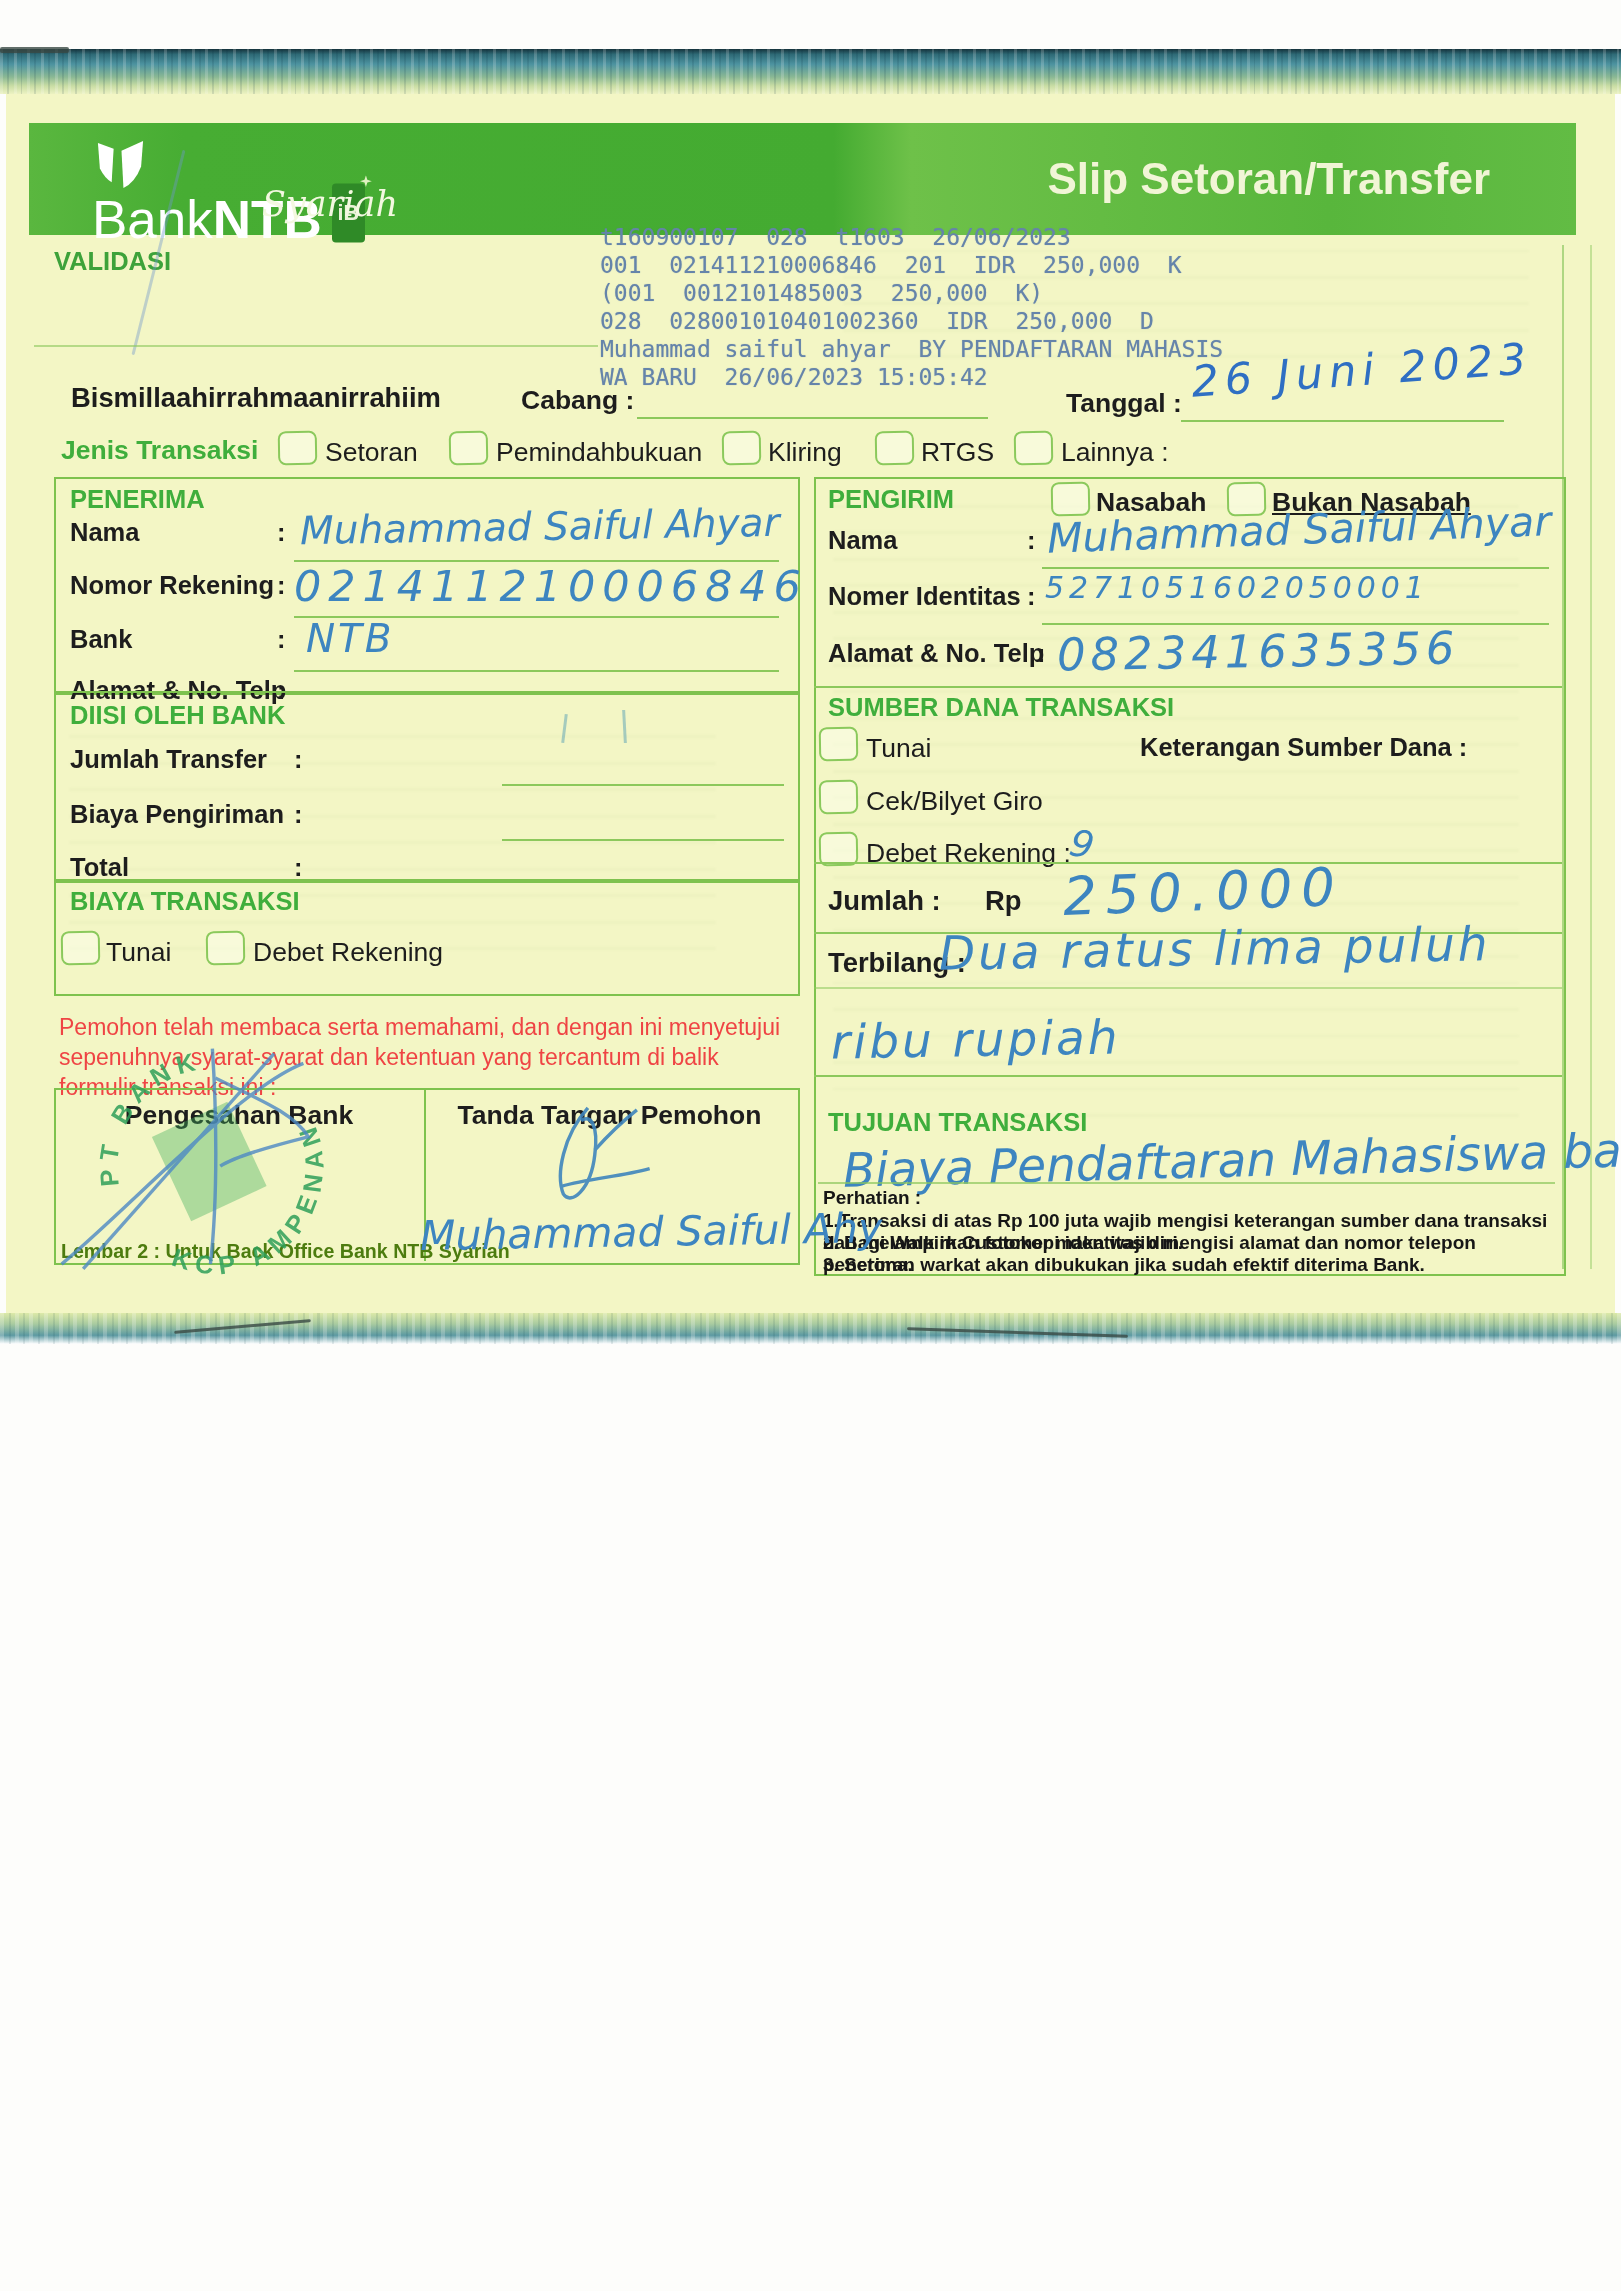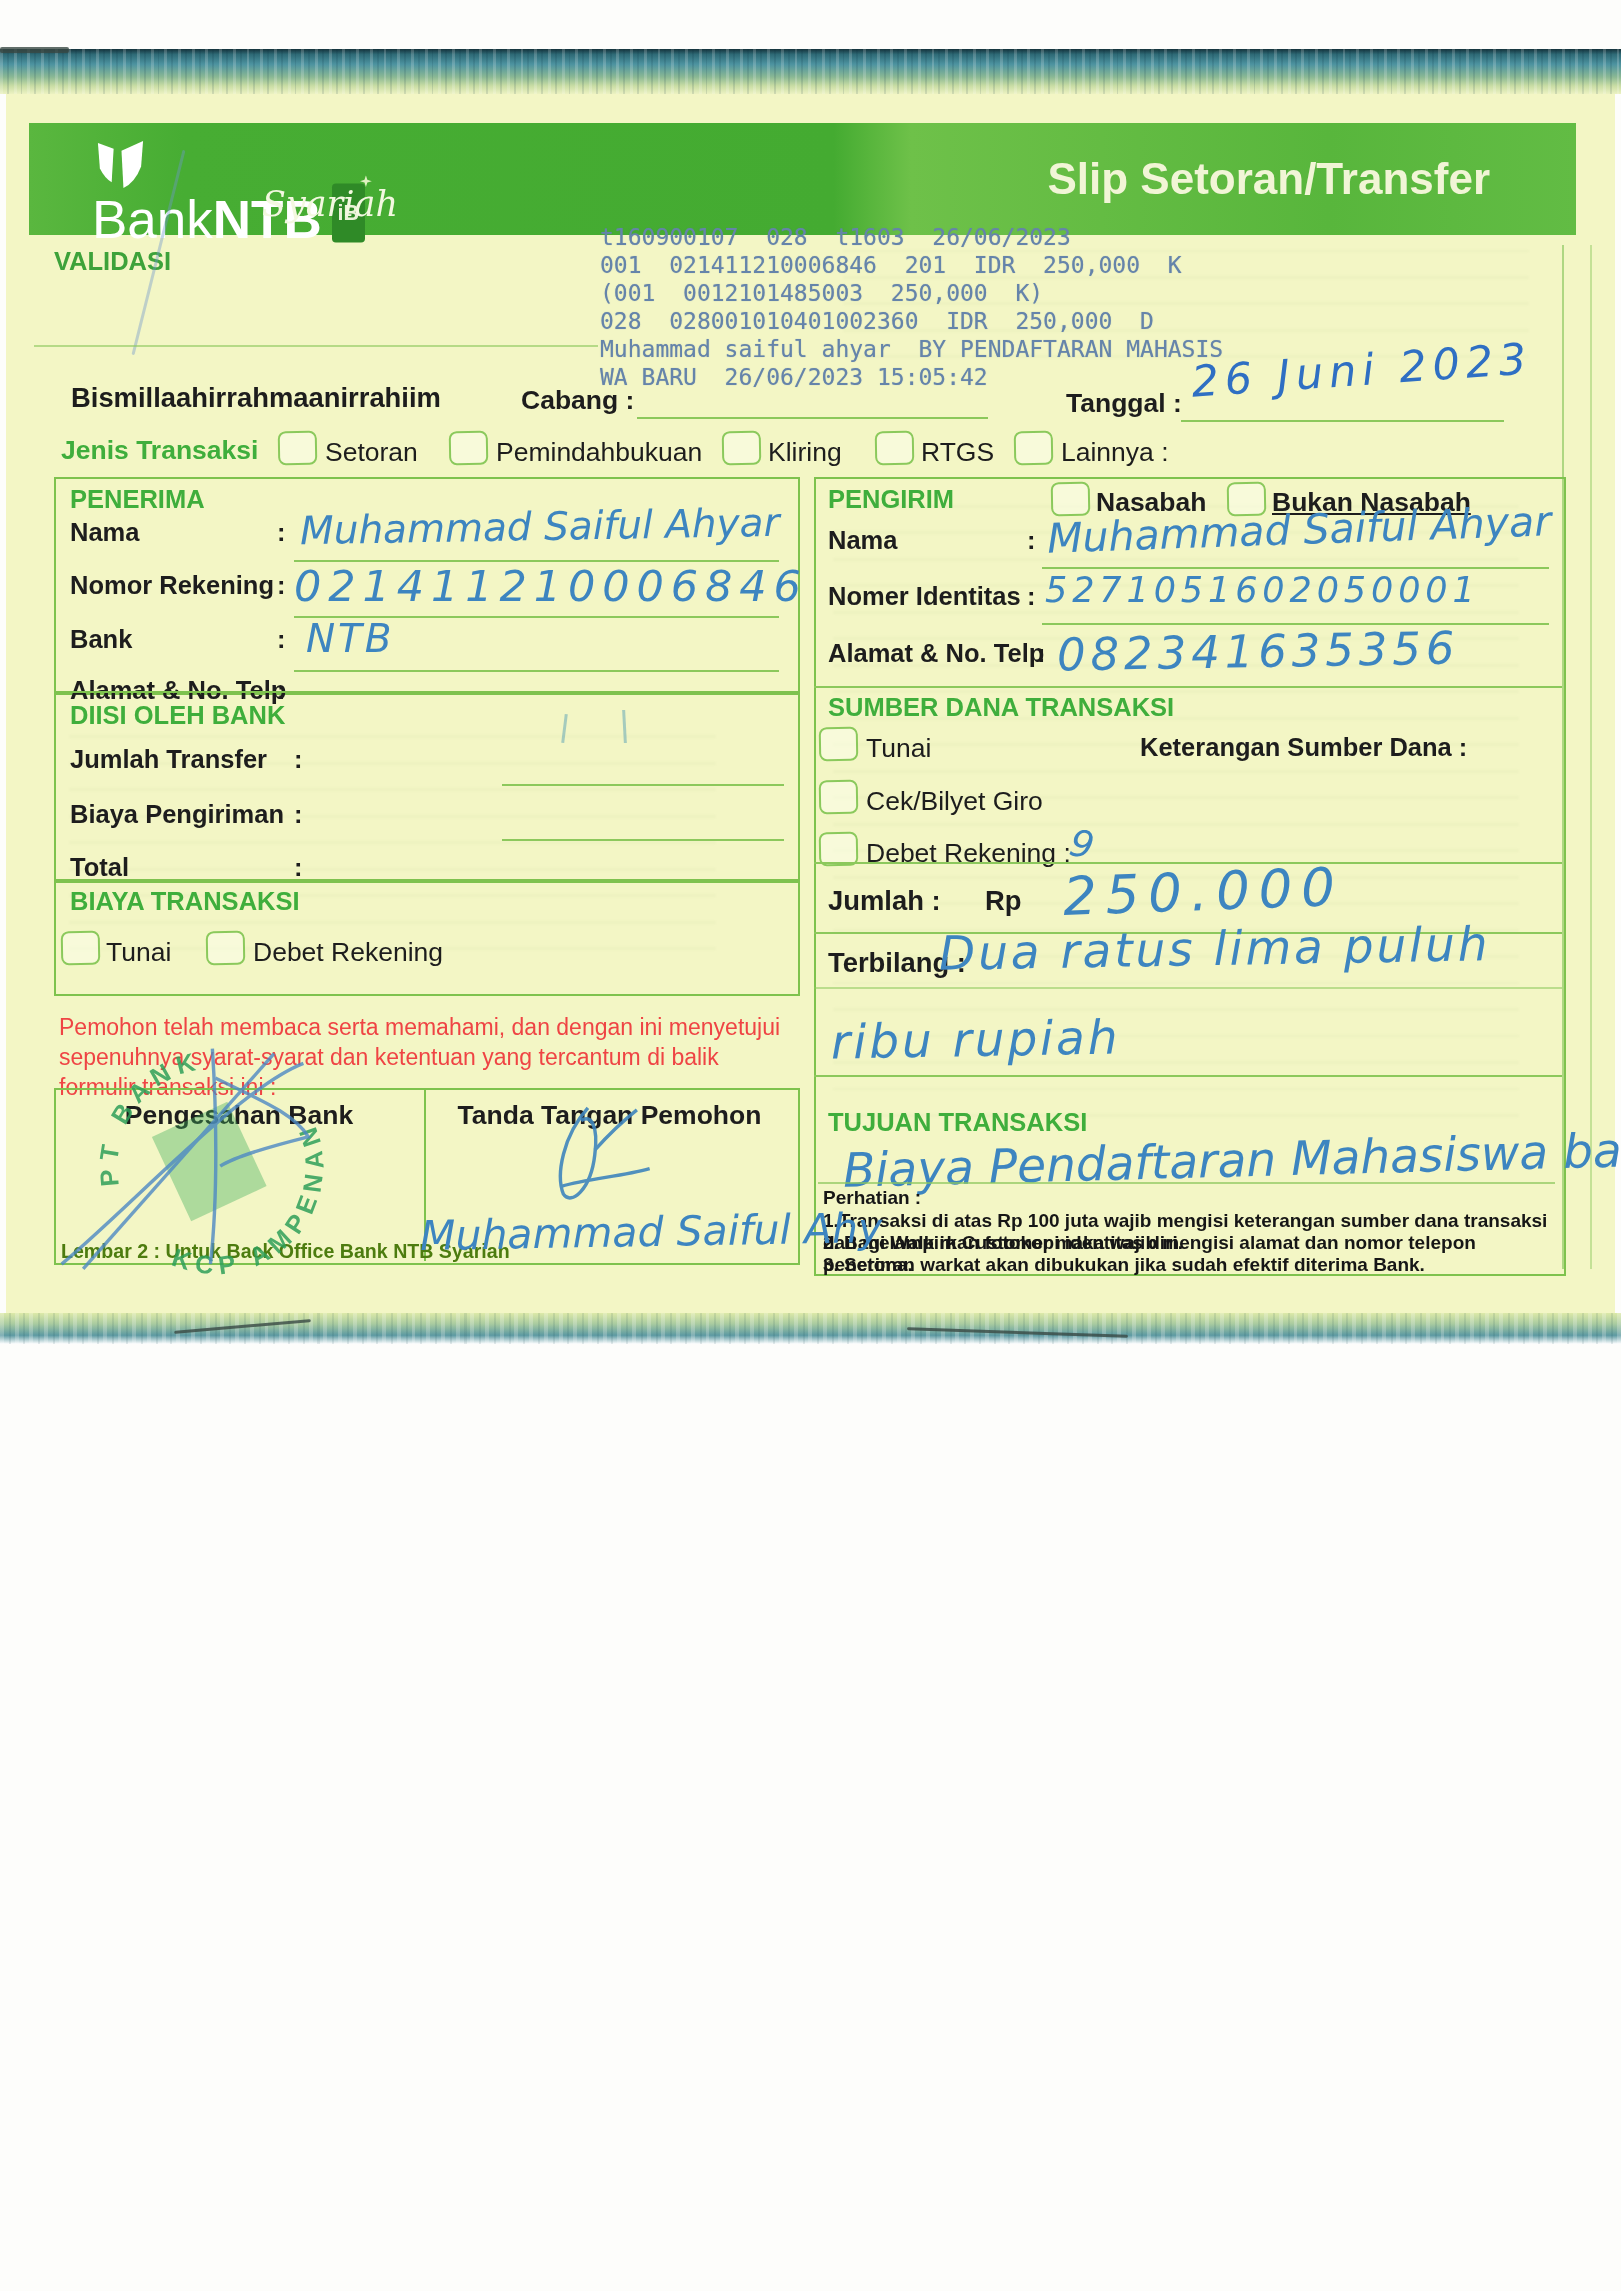--- a/index.html
+++ b/index.html
@@ -223,21 +223,21 @@
   <div class="abs txt27" style="left:1272px;top:487px;text-decoration:underline;">Bukan Nasabah</div>
 
   <div class="abs lbl" style="left:828px;top:526px;">Nama</div>
   <div class="abs lbl" style="left:1027px;top:526px;">:</div>
   <div class="uline" style="left:1042px;top:567px;width:507px;"></div>
   <div class="abs hw" style="left:1047px;top:506px;font-size:41px;transform:rotate(-2deg);">Muhammad Saiful Ahyar</div>
 
   <div class="abs lbl" style="left:828px;top:582px;">Nomer Identitas</div>
   <div class="abs lbl" style="left:1027px;top:582px;">:</div>
   <div class="uline" style="left:1042px;top:623px;width:507px;"></div>
-  <div class="abs hw" style="left:1045px;top:570px;font-size:35px;letter-spacing:4.9px;">5271051602050001</div>
+  <div class="abs hw" style="left:1045px;top:570px;font-size:30px;letter-spacing:4.9px;">5271051602050001</div>
 
   <div class="abs lbl" style="left:828px;top:639px;">Alamat &amp; No. Telp</div>
   <div class="abs lbl" style="left:1037px;top:639px;">:</div>
   <div class="abs hw" style="left:1057px;top:625px;font-size:45px;letter-spacing:4.9px;transform:rotate(-1deg);">082341635356</div>
 
   <div class="hr" style="left:814px;top:686px;width:748px;"></div>
   <div class="abs grn" style="left:828px;top:693px;">SUMBER DANA TRANSAKSI</div>
 
   <div class="cb" style="left:819px;top:727px;"></div>
   <div class="abs txt27" style="left:866px;top:733px;font-weight:400;">Tunai</div>

